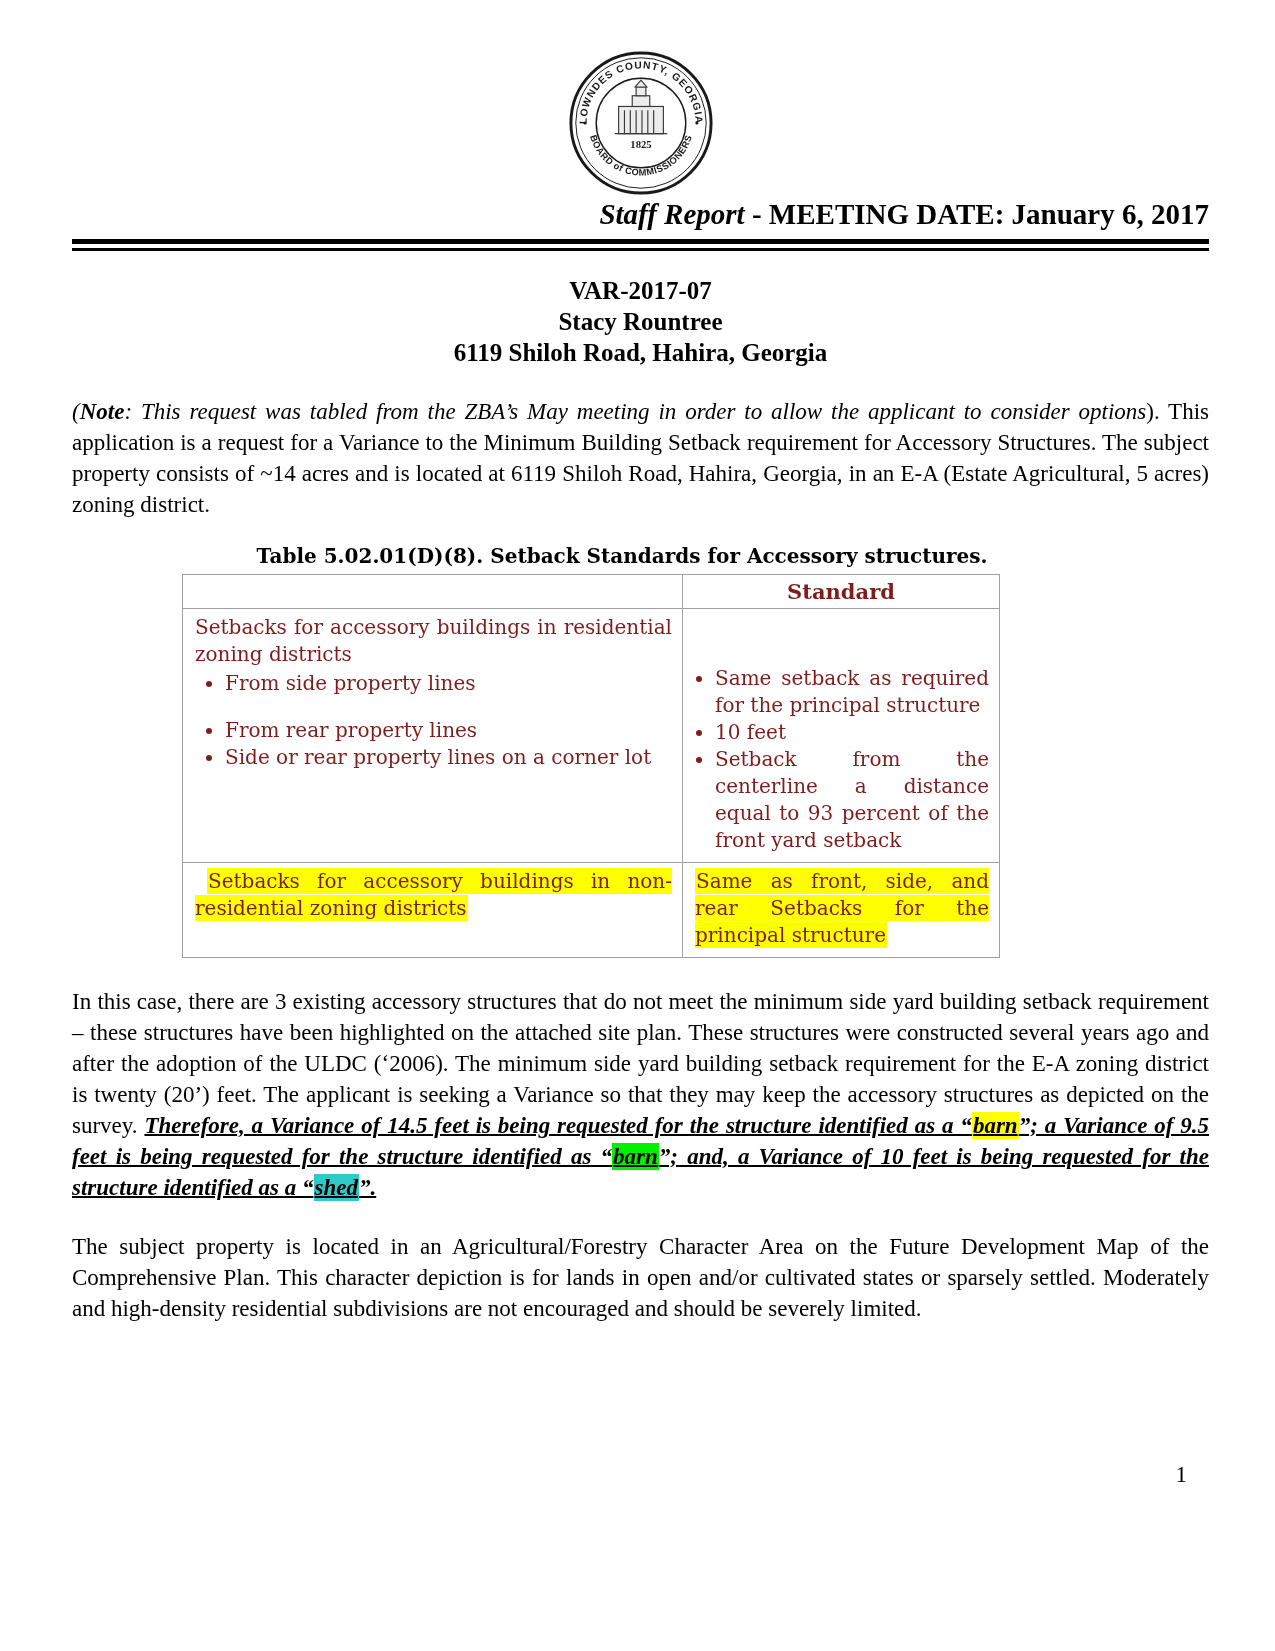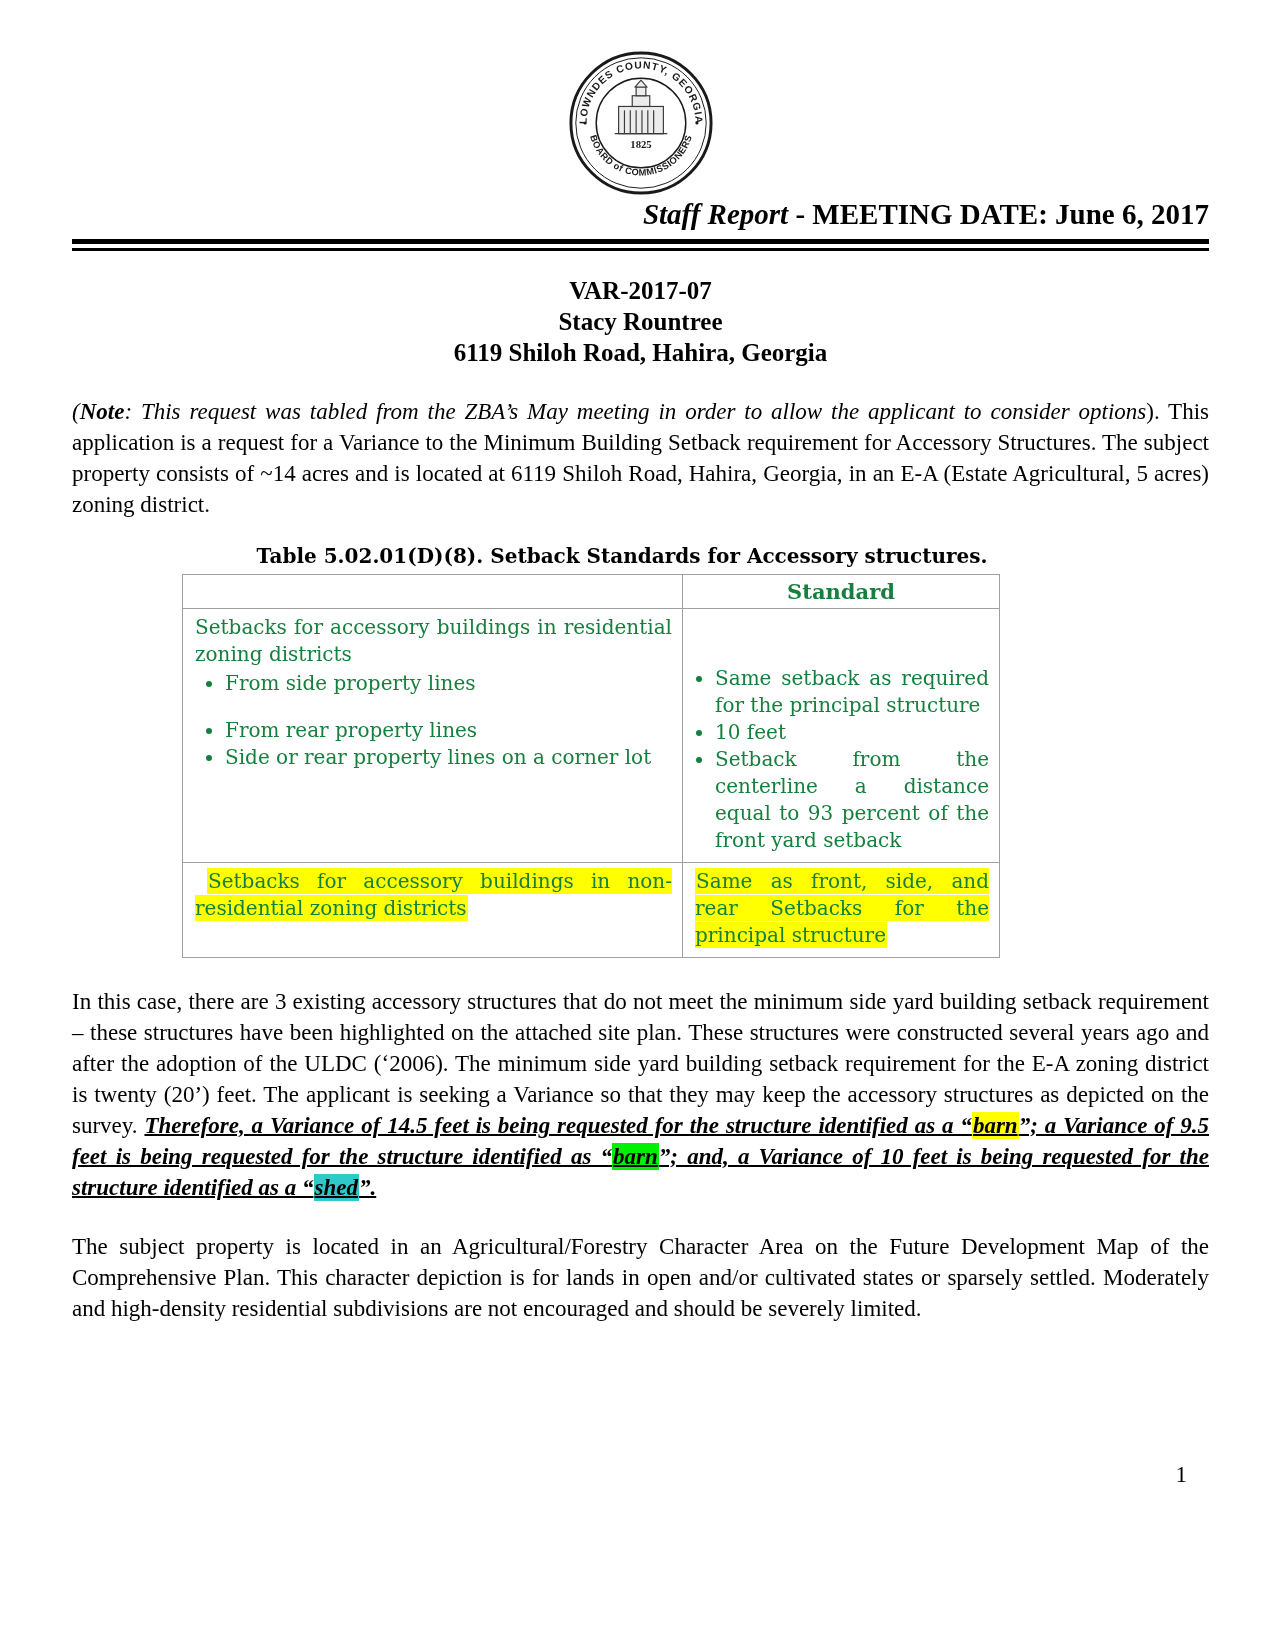--- a/index.html
+++ b/index.html
@@ -72,21 +72,21 @@
     font-size: 20px;
     margin-top: 24px;
   }
   table.setback {
     width: 818px;
     margin-top: 6px;
     border-collapse: collapse;
     font-family: "DejaVu Serif", serif;
     font-size: 20px;
     line-height: 27px;
-    color: #15803d;
+    color: #7f1d1d;
   }
   table.setback td, table.setback th {
     border: 1px solid #a0a0a0;
     vertical-align: top;
     padding: 5px 10px 8px 12px;
   }
   table.setback .hdr-empty { height: 32px; }
   table.setback th.hdr-std {
     text-align: center;
     font-size: 21px;
@@ -142,21 +142,21 @@
           <line x1="88" y1="62" x2="88" y2="86"></line>
           <line x1="48" y1="86" x2="102" y2="86"></line>
         </g>
         <text x="75" y="101" text-anchor="middle" font-family="Liberation Serif, serif" font-size="11" font-weight="bold" fill="#1a1a1a">1825</text>
         <circle cx="17.5" cy="75" r="1.6" fill="#1a1a1a"></circle>
         <circle cx="132.5" cy="75" r="1.6" fill="#1a1a1a"></circle>
       </svg>
     </div>
 
 
-    <div class="hdr-sub"><span class="it">Staff Report</span><span> - MEETING DATE:  June 6, 2017</span></div>
+    <div class="hdr-sub"><span class="it">Staff Report</span><span> - MEETING DATE:  January 6, 2017</span></div>
 
     <div class="rule"></div>
 
     <div class="case-block">
       <div>VAR-2017-07</div>
       <div>Stacy Rountree</div>
       <div>6119 Shiloh Road, Hahira, Georgia</div>
     </div>
 
     <p class="para"><i>(</i><b><i>Note</i></b><i>:  This request was tabled from the ZBA’s May meeting in order to allow the applicant to consider options</i><span>).  This application is a request for a Variance to the Minimum Building Setback requirement for Accessory Structures.  The subject property consists of ~14 acres and is located at 6119 Shiloh Road, Hahira, Georgia, in an E-A (Estate Agricultural, 5 acres) zoning district.</span></p>

